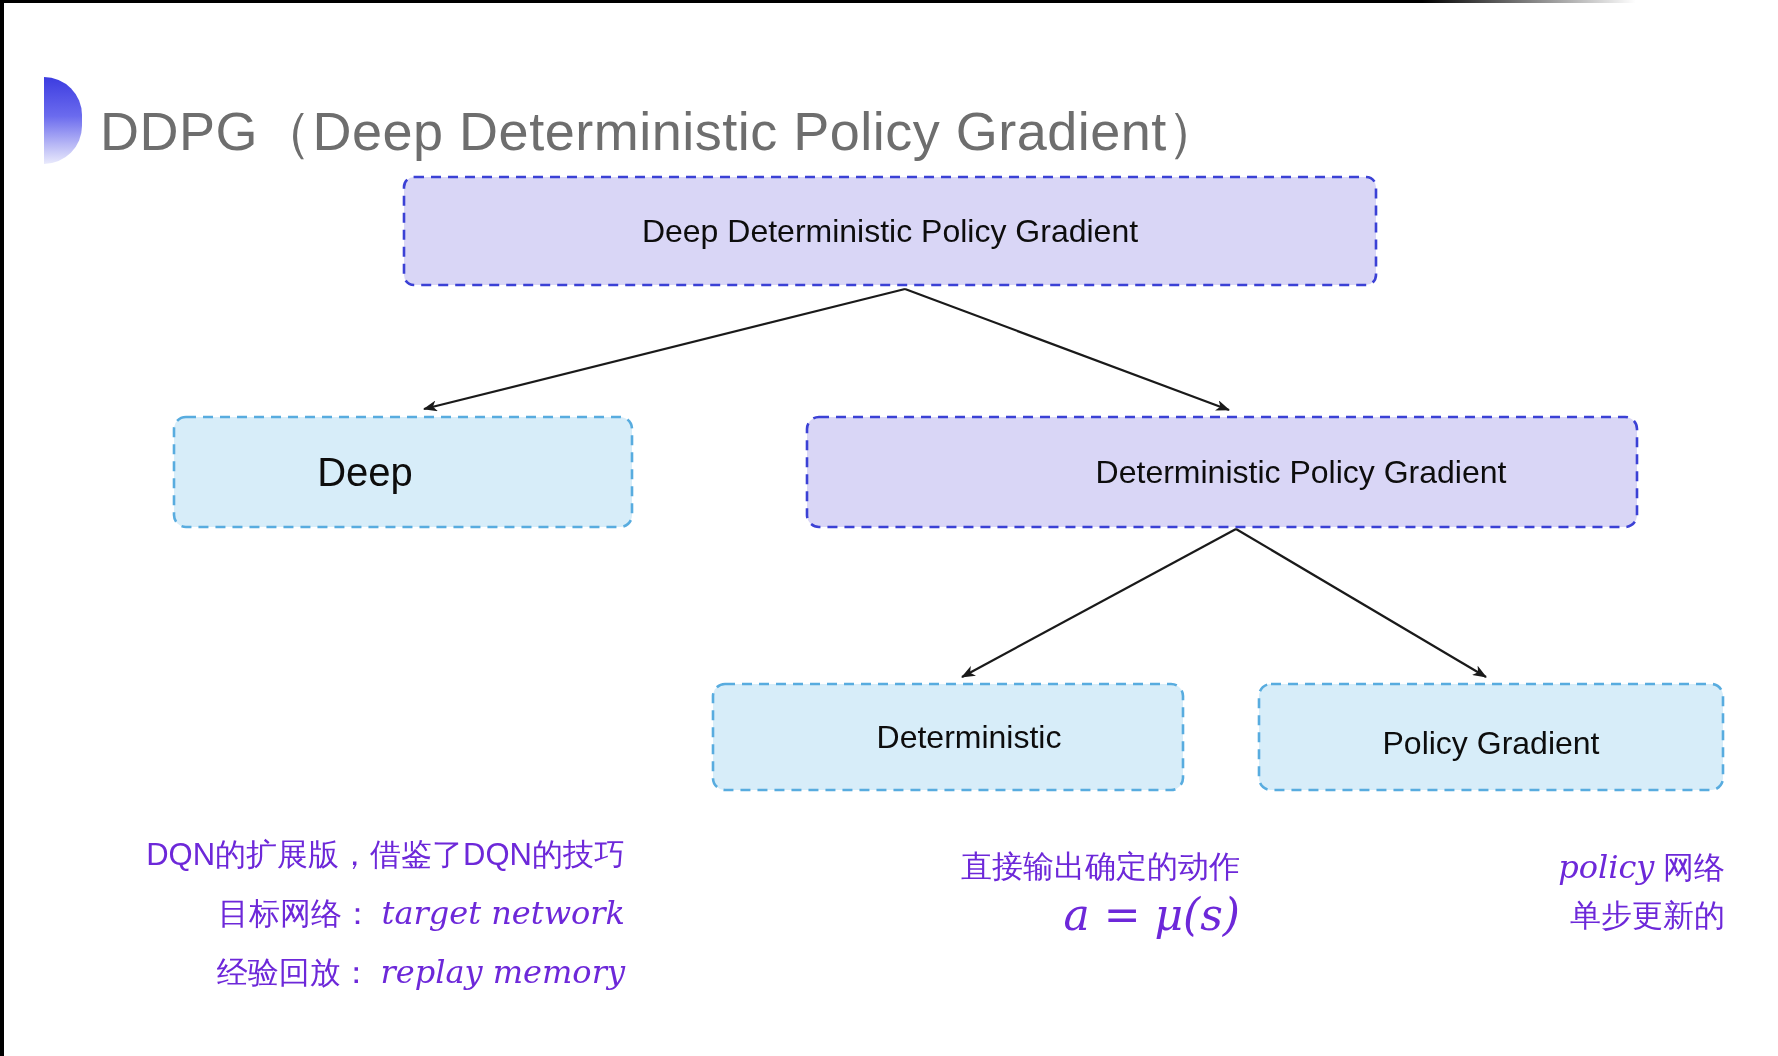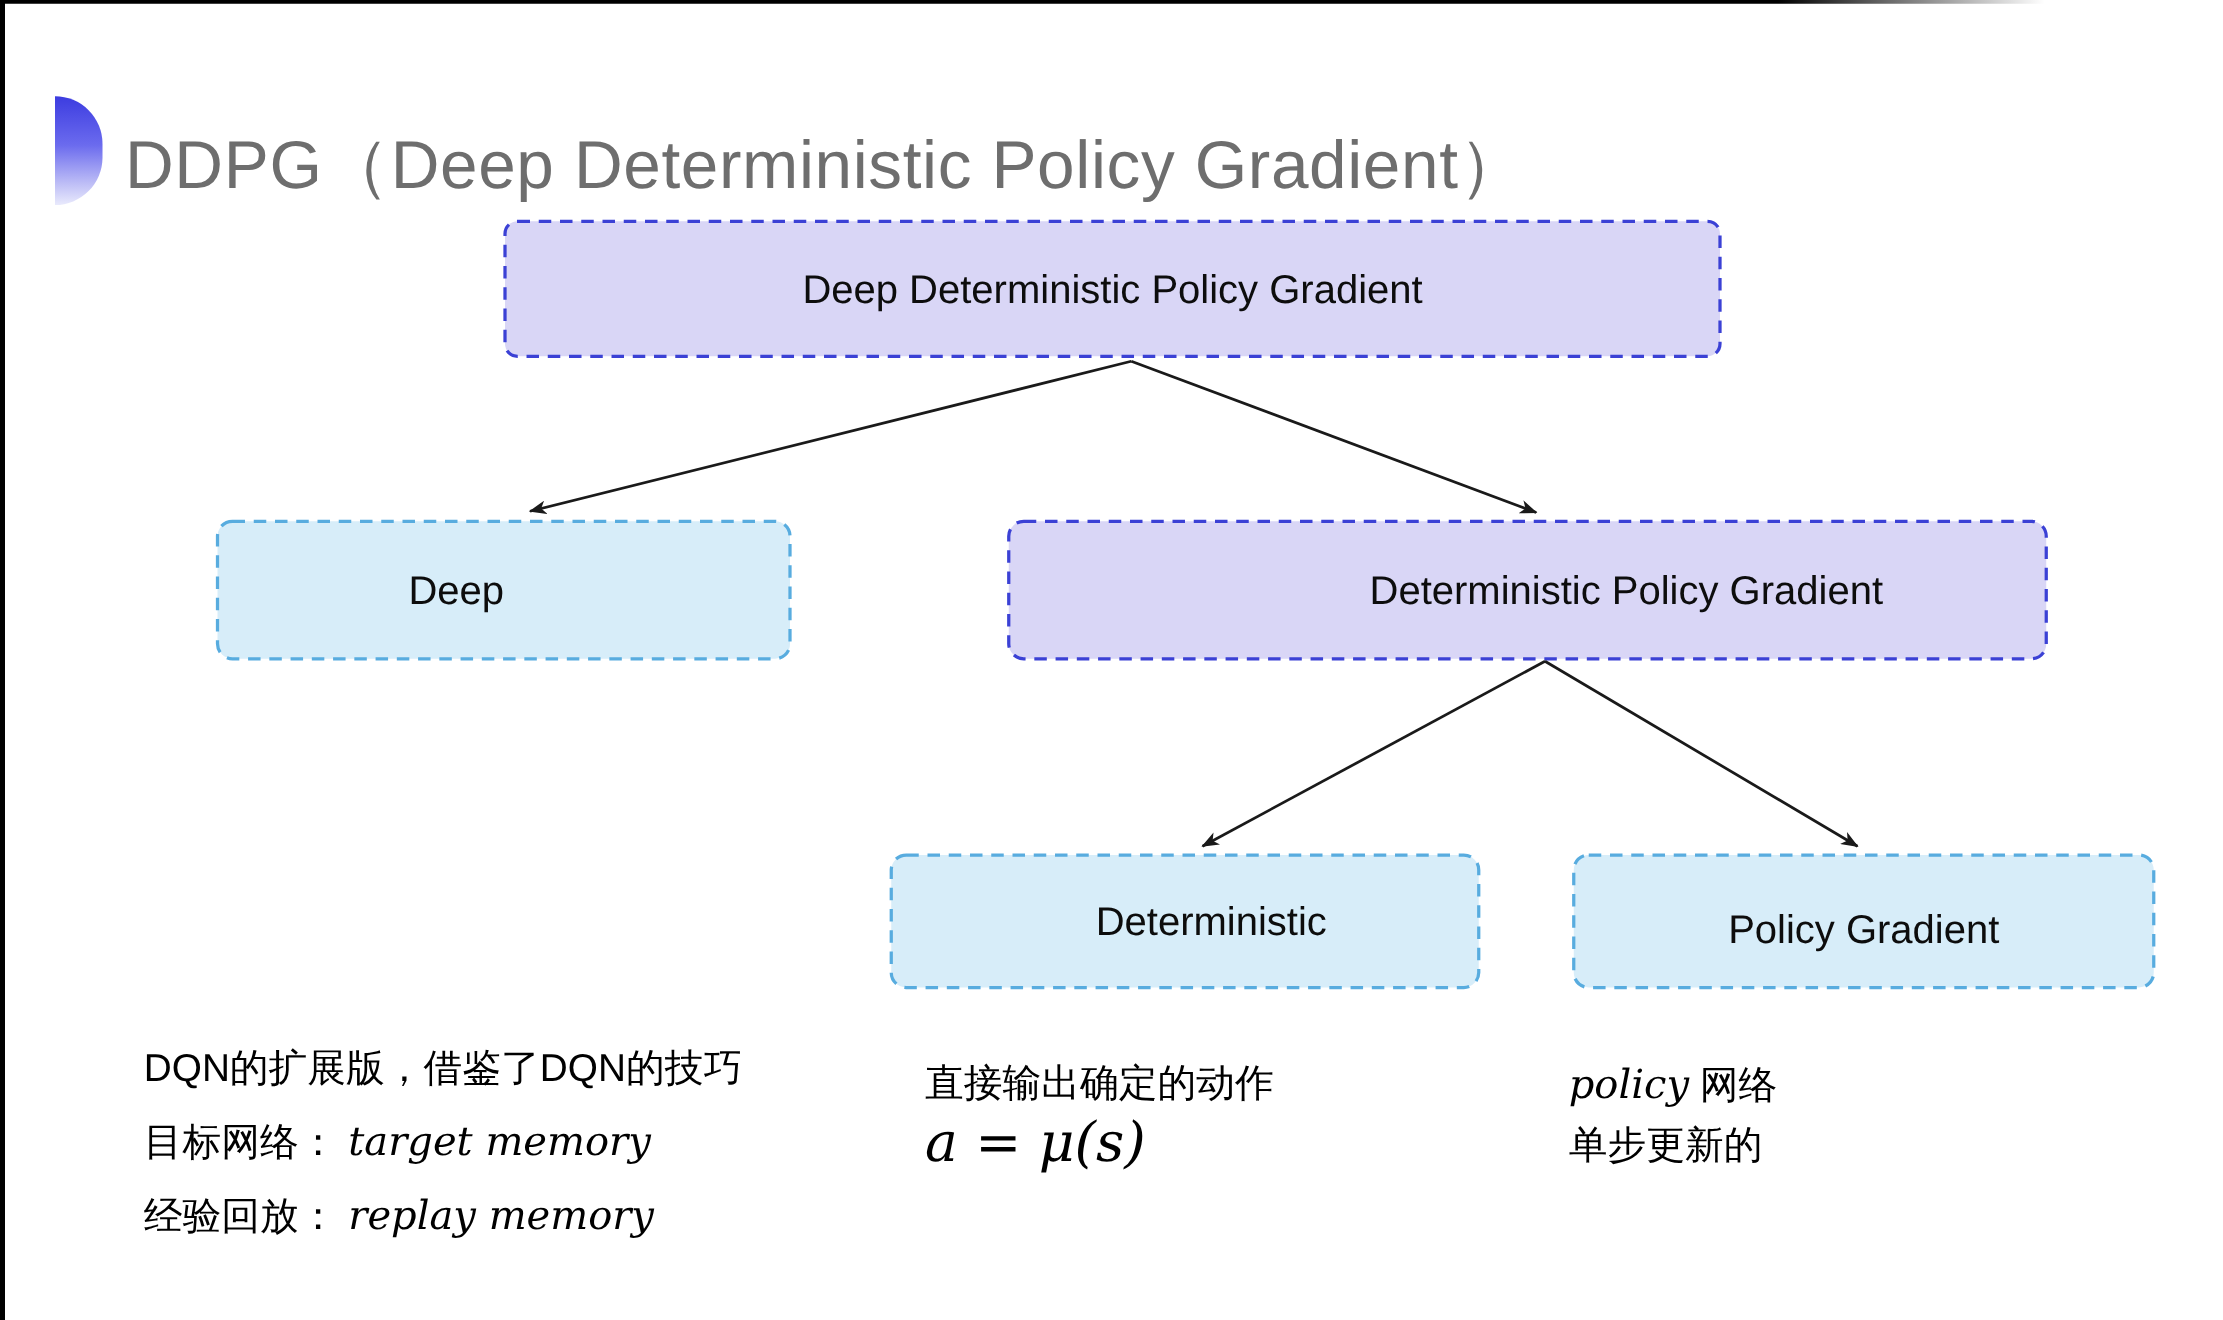--- a/index.html
+++ b/index.html
@@ -24,26 +24,26 @@
     position:absolute; left:100px; top:72px; width:1400px;
     font-size:54px; font-weight:500; color:var(--title-text);
     letter-spacing:0.5px; white-space:nowrap;margin-top:24px;
   }
   .arrow-layer { position:absolute; left:0; top:0; width:1778px; height:1056px; }
   .node-label {
     position:absolute; display:flex; align-items:center; justify-content:center;
     color:var(--box-text); font-size:32px; font-weight:500; text-align:center;
   }
   .lbl-root { left:404px; top:177px; width:972px; height:108px; }
-  .lbl-deep { left:174px; top:417px; width:382px; height:110px; font-size:32px; }
+  .lbl-deep { left:174px; top:417px; width:382px; height:110px; font-size:40px; }
   .lbl-dpg  { left:842px; top:417px; width:830px; height:110px;padding-left:44px; }
   .lbl-det  { left:713px; top:684px; width:470px; height:106px;padding-left:21px; }
   .lbl-pg   { left:1259px; top:684px; width:464px; height:118px; }
   .note {
-    position:absolute; text-align:left; color:#000000;
+    position:absolute; text-align:right; color:#6d28d9;
     font-size:31px; font-weight:500; line-height:58px;
   }
   .note-deep { left:115px; top:826px; width:510px; }
   .note-det  { left:740px; top:843px; width:500px; line-height:48px; }
   .note-pg   { left:1255px; top:843px; width:470px; line-height:48px; }
   .term {
     font-family:"DejaVu Serif", serif; font-style:italic;
     font-size:32px; font-weight:normal;
   }
   .formula {
@@ -84,21 +84,21 @@
   <div class="node-label lbl-root">Deep Deterministic Policy Gradient</div>
   <div class="node-label lbl-deep">Deep</div>
   <div class="node-label lbl-dpg">Deterministic Policy Gradient</div>
   <div class="node-label lbl-det">Deterministic</div>
   <div class="node-label lbl-pg">Policy Gradient</div>
 
   <div class="note note-deep">
     <div>DQN的扩展版，借鉴了DQN的技巧</div>
     <div>
       <span>目标网络：</span>
-      <span class="term">target memory</span>
+      <span class="term">target network</span>
     </div>
     <div>
       <span>经验回放：</span>
       <span class="term">replay memory</span>
     </div>
   </div>
 
   <div class="note note-det">
     <div>直接输出确定的动作</div>
     <div class="formula">a = μ(s)</div>

